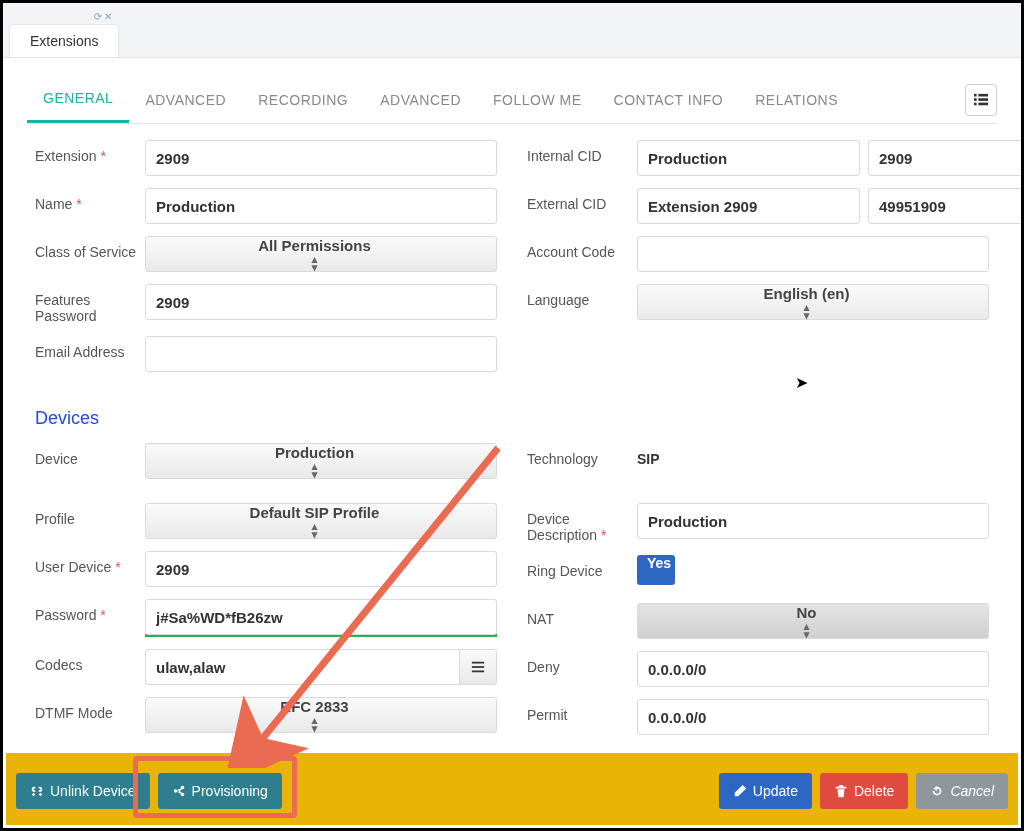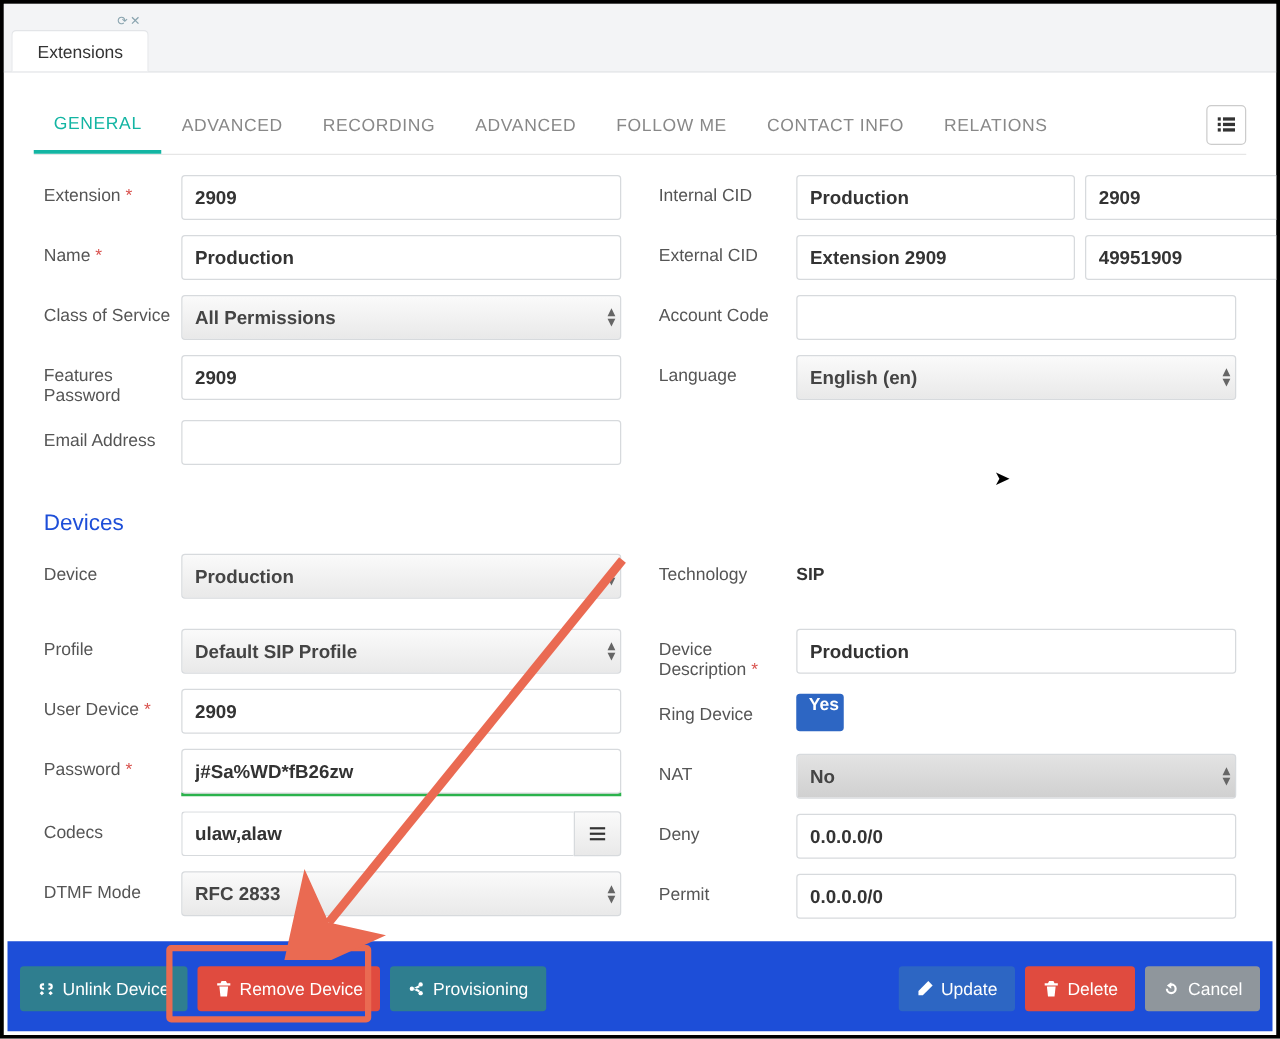--- a/index.html
+++ b/index.html
@@ -102,22 +102,23 @@
     font-size: 15px;
     color: #333;
     background: #fff;
     font-weight: 600;
   }
   .select {
     background: linear-gradient(#fafafa,#e9e9e9);
     display: flex;
     align-items: center;
     justify-content: space-between;
-    padding-right: 4px;
+    padding-right: 23px;
     color: #444;
+    flex-direction: column;
   }
   .select .caret {
     color: #666;
     font-size: 11px;
     line-height: 8px;
   }
   .input-pair {
     flex: 1;
     display: flex;
     gap: 8px;
@@ -160,41 +161,41 @@
     width: 38px;
     border: 1px solid #d7dadd;
     background: linear-gradient(#fafafa,#e9e9e9);
     border-radius: 0 3px 3px 0;
     display:flex;align-items:center;justify-content:center;
     color:#333;
   }
   .footer {
     position: absolute;
     left: 3px; right: 3px; bottom: 3px;
-    background: #1d4ed8;
+    background: #eab308;
     padding: 20px 10px 16px 10px;
     display: flex;
     align-items: center;
   }
   .btn {
     height: 36px;
     padding: 0 14px;
     border: none;
     border-radius: 3px;
     color: #fff;
     font-size: 14px;
     display: inline-flex;
     align-items: center;
     gap: 6px;
     cursor: pointer;
   }
   .btn-teal { background: #2f7e8f; }
   .btn-red  { background: #e04b3f; }
   .btn-blue { background: #2d66c3; }
-  .btn-gray { background: #8f969c; }
+  .btn-gray { background: #8f969c; font-style: italic; }
   .footer-spacer { flex:1; }
   .highlight-box {
     position: absolute;
     border: 5px solid #ea6a52;
     border-radius: 4px;
     pointer-events: none;
   }
   .arrow {
     position: absolute;
     pointer-events: none;
@@ -389,26 +390,20 @@
       </div>
     </div>
   </div>
 
   <div class="footer">
     <button class="btn btn-teal">
       <svg class="icon" viewBox="0 0 16 16">
           <path d="M5 3a3 3 0 000 6h1V7H5a1 1 0 110-2h1V3H5zm6 0h-1v2h1a1 1 0 110 2h-1v2h1a3 3 0 000-6zM2 12l2 2 2-2-2-2zM12 10l-2 2 2 2 2-2z"></path>
         </svg>
       <span>Unlink Device</span>
-    </button>
-    <button class="btn btn-red" style="margin-left:8px">
-      <svg class="icon" viewBox="0 0 16 16">
-          <path d="M6 1h4l1 2h3v2H2V3h3l1-2zm-2 5h8l-1 9H5L4 6z"></path>
-        </svg>
-      <span>Remove Device</span>
     </button>
     <button class="btn btn-teal" style="margin-left:8px">
       <svg class="icon" viewBox="0 0 16 16">
           <circle cx="4" cy="8" r="2"></circle>
           <circle cx="12" cy="4" r="2"></circle>
           <circle cx="12" cy="12" r="2"></circle>
           <path d="M5.7 7.2l4.6-2.3.9 1.8-4.6 2.3zM5.7 8.8l4.6 2.3.9-1.8-4.6-2.3z"></path>
         </svg>
       <span>Provisioning</span>
     </button>

